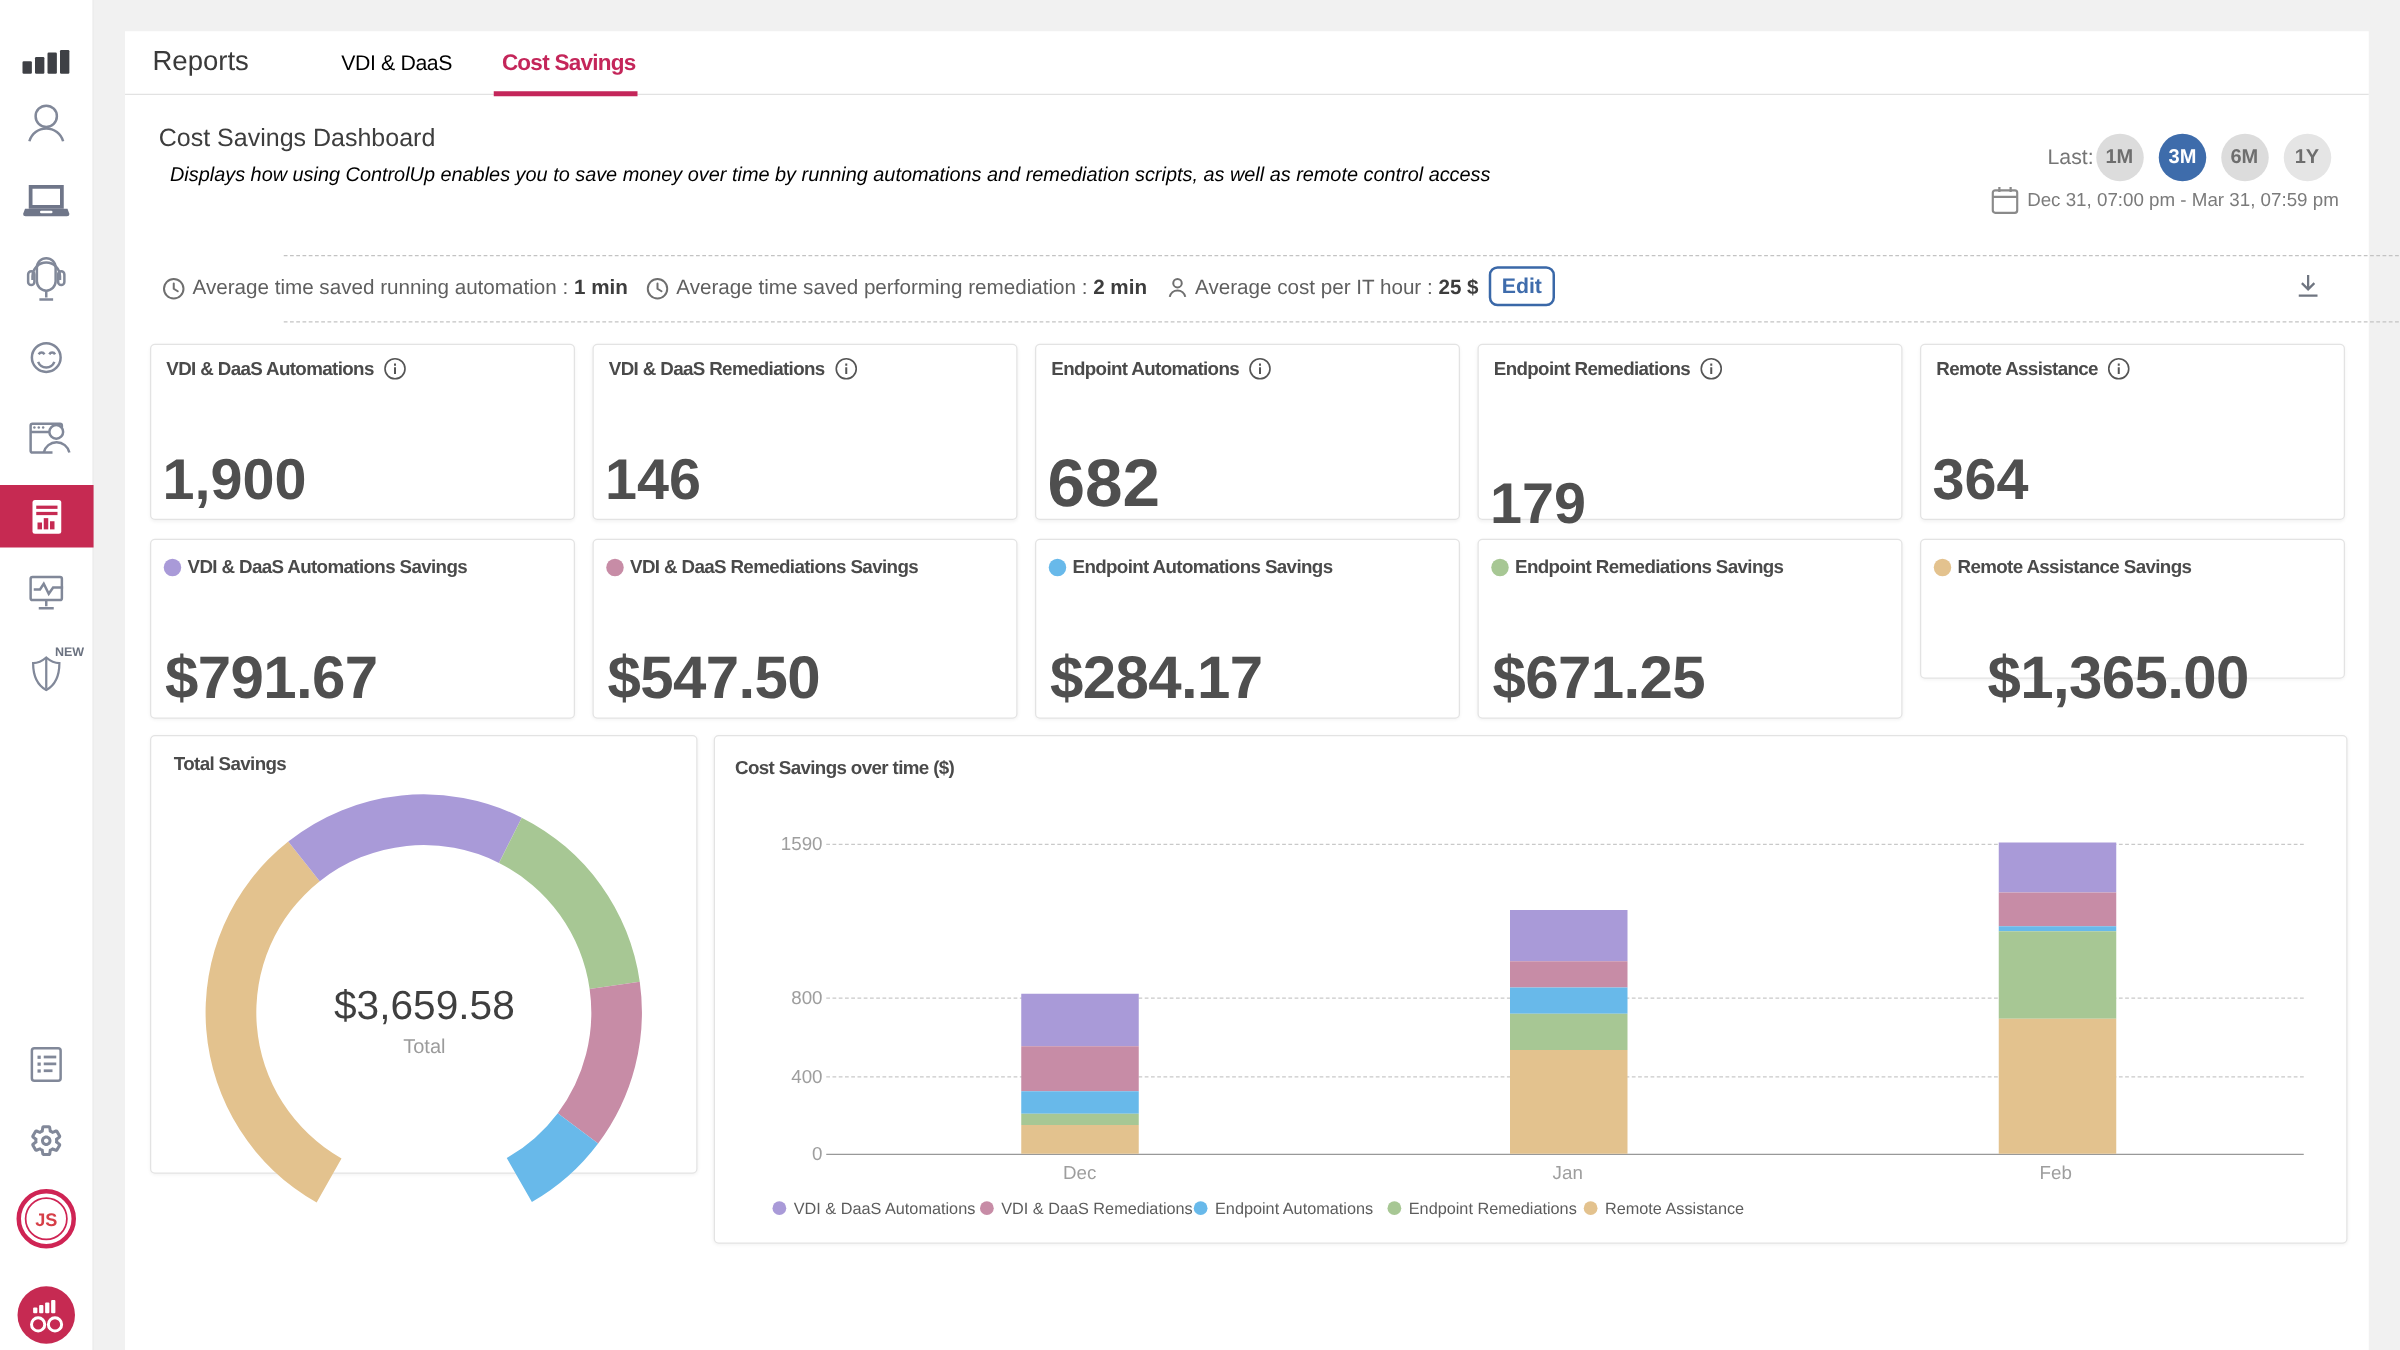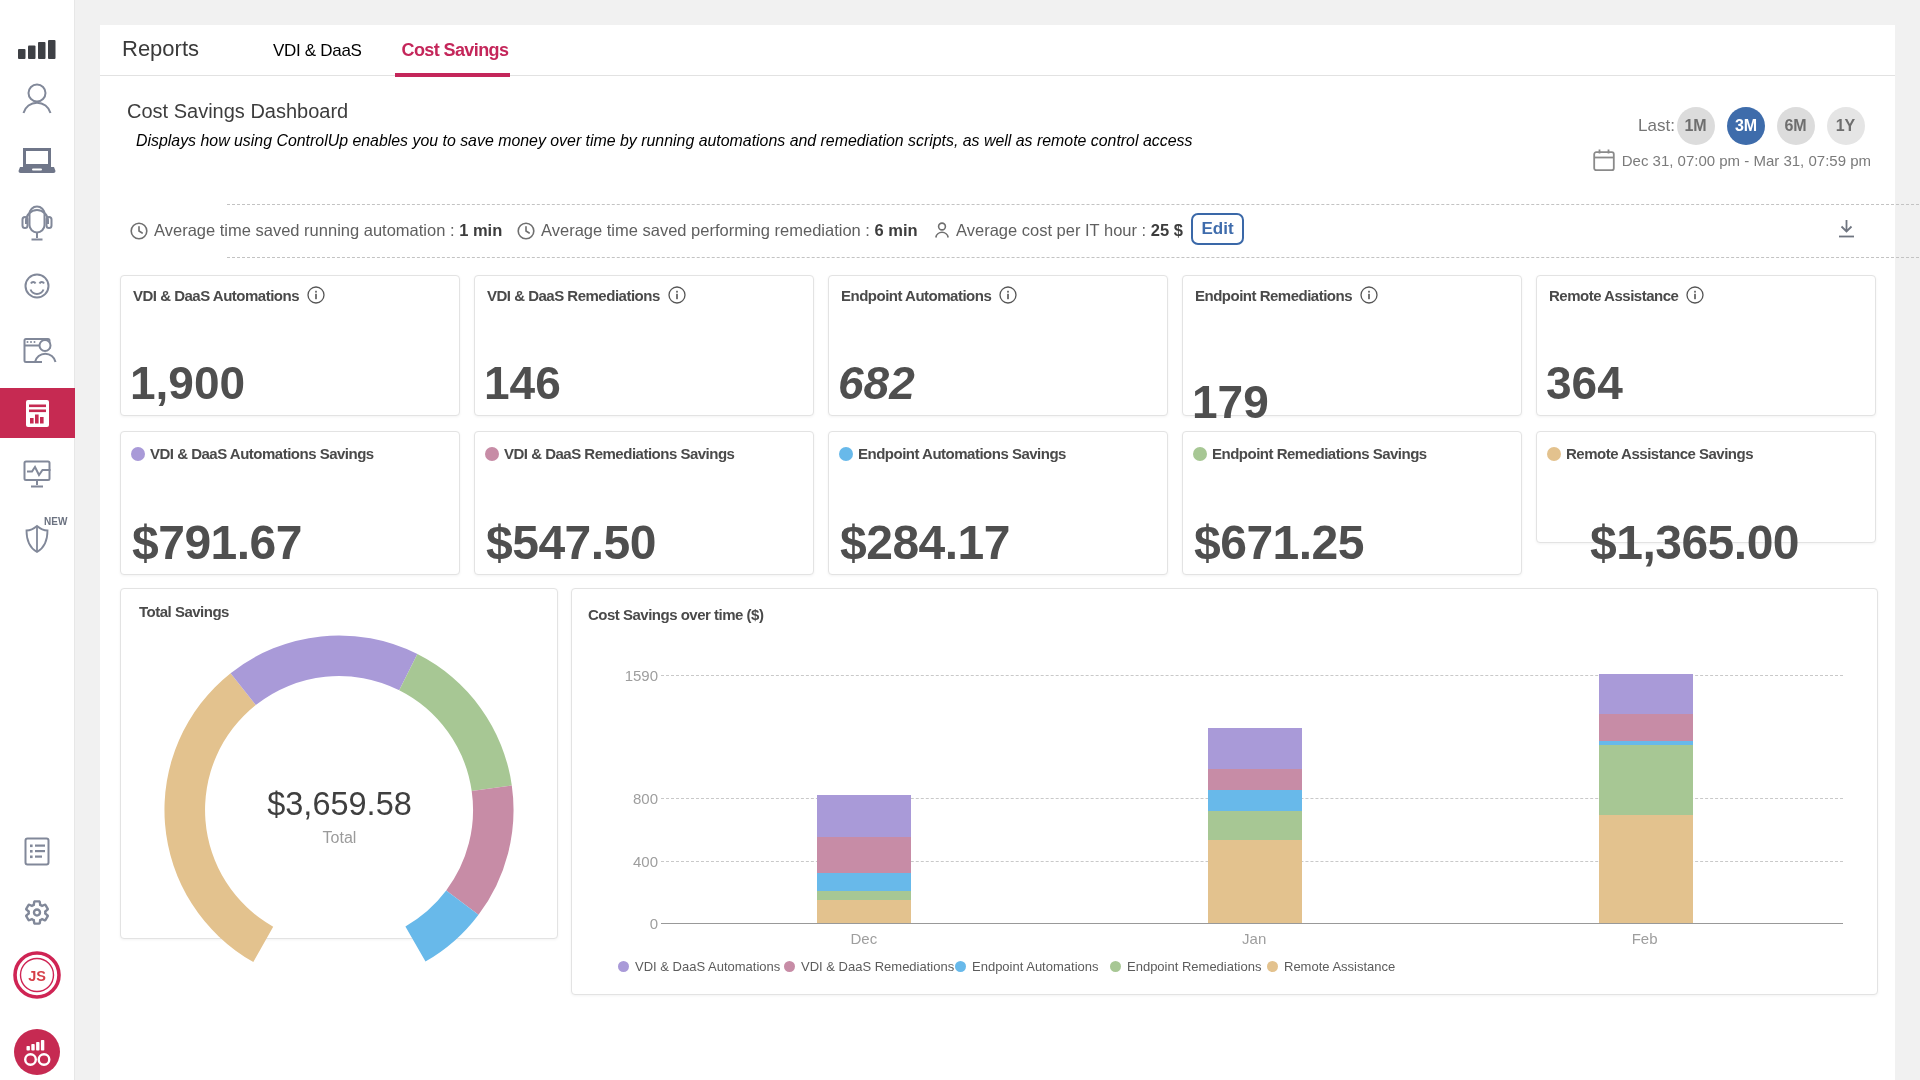--- a/index.html
+++ b/index.html
@@ -159,21 +159,21 @@
   <div id="avgrow" style="position:absolute; left:0; top:188px; width:1795px; height:34px; font-size:16.5px; color:#5f5f5f;">
     <svg class="abs" style="left:30px; top:8.5px;" width="18" height="18" viewBox="0 0 18 18">
       <circle cx="9" cy="9" r="7.8" fill="none" stroke="#6f6f6f" stroke-width="1.6"></circle>
       <path d="M9 4.8 V9 l3.2 2" fill="none" stroke="#6f6f6f" stroke-width="1.6" stroke-linecap="round"></path>
     </svg>
     <div class="abs" style="left:54px; top:8px;">Average time saved running automation :&nbsp;<b style="color:#3d3d3d;">1 min</b></div>
     <svg class="abs" style="left:417px; top:8.5px;" width="18" height="18" viewBox="0 0 18 18">
       <circle cx="9" cy="9" r="7.8" fill="none" stroke="#6f6f6f" stroke-width="1.6"></circle>
       <path d="M9 4.8 V9 l3.2 2" fill="none" stroke="#6f6f6f" stroke-width="1.6" stroke-linecap="round"></path>
     </svg>
-    <div class="abs" style="left:441px; top:8px;">Average time saved performing remediation :&nbsp;<b style="color:#3d3d3d;">6 min</b></div>
+    <div class="abs" style="left:441px; top:8px;">Average time saved performing remediation :&nbsp;<b style="color:#3d3d3d;">2 min</b></div>
     <svg class="abs" style="left:833px; top:8px;" width="18" height="18" viewBox="0 0 18 18">
       <circle cx="9" cy="5.5" r="3.4" fill="none" stroke="#6f6f6f" stroke-width="1.6"></circle>
       <path d="M2.8 16.5 a6.3 6.3 0 0 1 12.4 0" fill="none" stroke="#6f6f6f" stroke-width="1.6"></path>
     </svg>
     <div class="abs" style="left:856px; top:8px;">Average cost per IT hour :&nbsp;<b style="color:#3d3d3d;">25 $</b></div>
     <div class="abs" style="left:1091px; top:0; width:53px; height:32px; border:2px solid #3a68a8; border-radius:7px; color:#3f6cac; font-size:17px; font-weight:bold; text-align:center; line-height:28px;">Edit</div>
     <svg class="abs" style="left:1738px; top:6px;" width="17" height="19" viewBox="0 0 17 19">
       <path d="M8.5 1 v11 M3.5 7.5 l5 5 5 -5" fill="none" stroke="#6f7580" stroke-width="1.8"></path>
       <path d="M1 17.5 h15" stroke="#6f7580" stroke-width="1.8"></path>
     </svg>
@@ -204,21 +204,21 @@
     </div>
     <div class="card" style="left:728px; top:250px; width:340px; height:141px;">
       <div style="display:flex; align-items:center; margin:10px 0 0 12px;">
           <span class="kpititle">Endpoint Automations</span>
           <svg style="margin-left:8px; flex:none;" width="18" height="18" viewBox="0 0 18 18">
             <circle cx="9" cy="9" r="8" fill="none" stroke="#555" stroke-width="1.3"></circle>
             <rect x="8.2" y="7.8" width="1.6" height="5.4" fill="#555"></rect>
             <rect x="8.2" y="4.8" width="1.6" height="1.8" fill="#555"></rect>
           </svg>
         </div>
-      <div class="kpinum" style="top:84px; left:9px; font-size:46px;font-style:italic;">682</div>
+      <div class="kpinum" style="top:84px; left:9px; font-size:54px;">682</div>
     </div>
     <div class="card" style="left:1082px; top:250px; width:340px; height:141px;">
       <div style="display:flex; align-items:center; margin:10px 0 0 12px;">
           <span class="kpititle">Endpoint Remediations</span>
           <svg style="margin-left:8px; flex:none;" width="18" height="18" viewBox="0 0 18 18">
             <circle cx="9" cy="9" r="8" fill="none" stroke="#555" stroke-width="1.3"></circle>
             <rect x="8.2" y="7.8" width="1.6" height="5.4" fill="#555"></rect>
             <rect x="8.2" y="4.8" width="1.6" height="1.8" fill="#555"></rect>
           </svg>
         </div>

